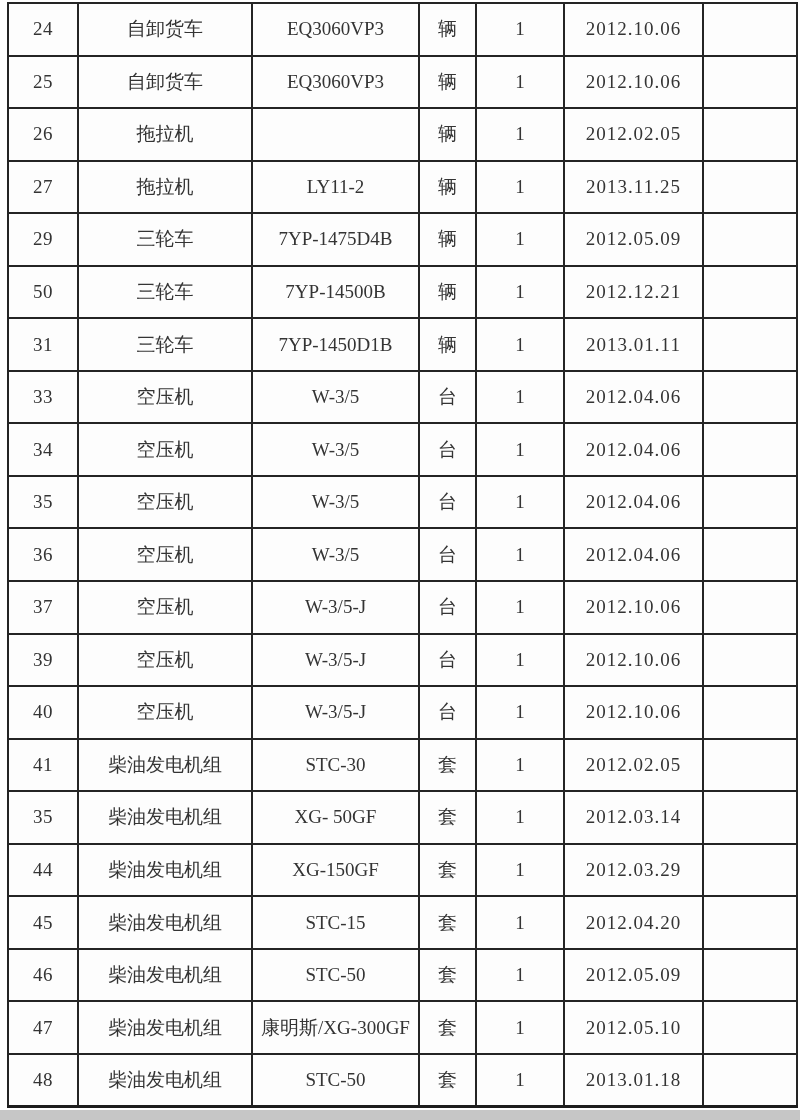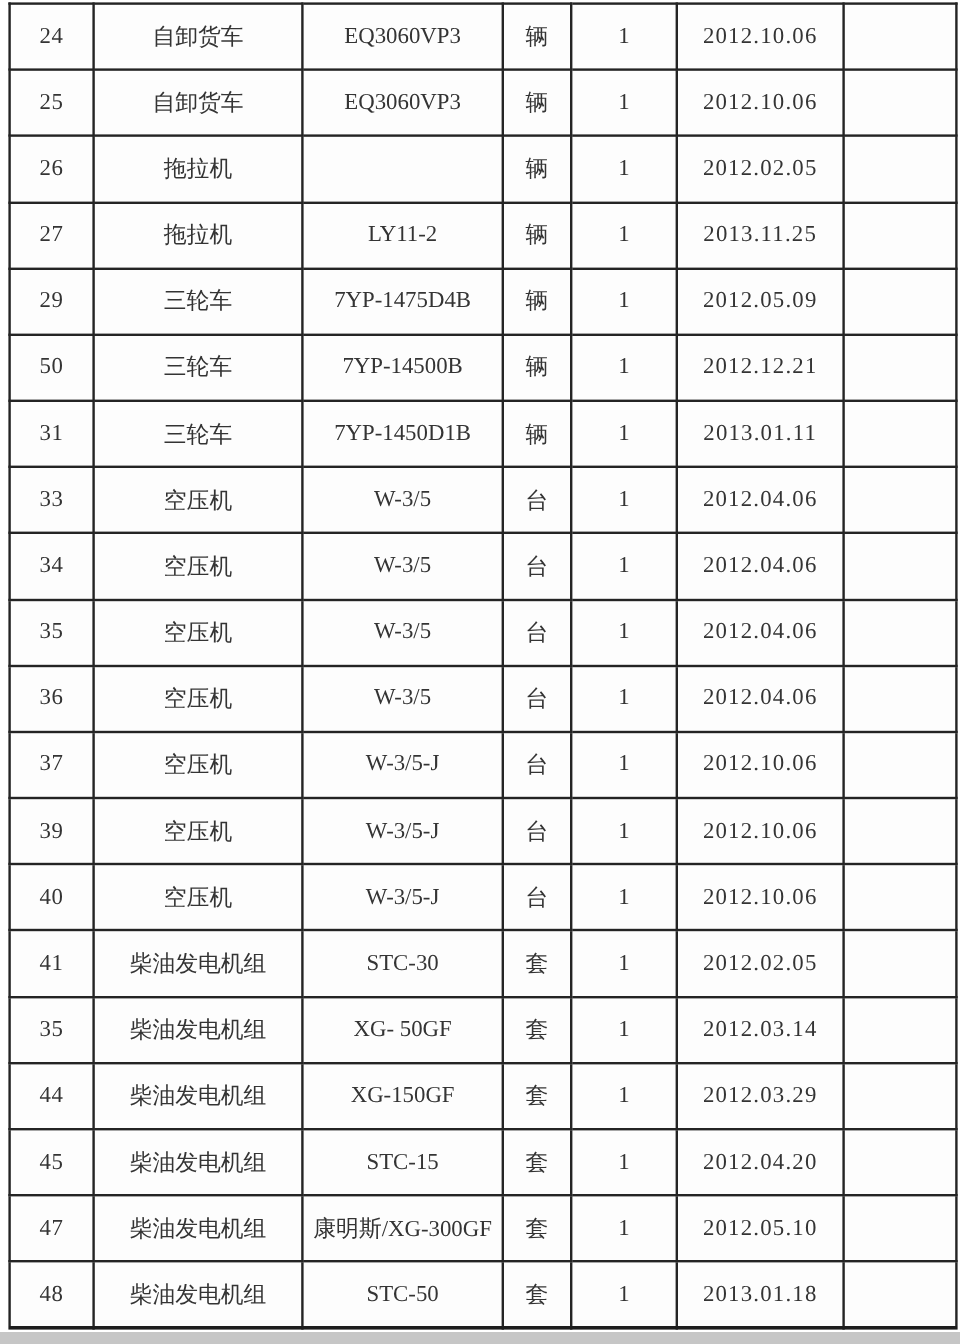--- a/index.html
+++ b/index.html
@@ -223,20 +223,29 @@
         <tr>
     <td data-field="index">45</td>
     <td data-field="name">柴油发电机组</td>
     <td data-field="model">STC-15</td>
     <td data-field="unit">套</td>
     <td data-field="quantity">1</td>
     <td data-field="date">2012.04.20</td>
     <td data-field="notes"></td>
   </tr>
         <tr>
+    <td data-field="index">46</td>
+    <td data-field="name">柴油发电机组</td>
+    <td data-field="model">STC-50</td>
+    <td data-field="unit">套</td>
+    <td data-field="quantity">1</td>
+    <td data-field="date">2012.05.09</td>
+    <td data-field="notes"></td>
+  </tr>
+        <tr>
     <td data-field="index">47</td>
     <td data-field="name">柴油发电机组</td>
     <td data-field="model">康明斯/XG-300GF</td>
     <td data-field="unit">套</td>
     <td data-field="quantity">1</td>
     <td data-field="date">2012.05.10</td>
     <td data-field="notes"></td>
   </tr>
         <tr>
     <td data-field="index">48</td>

